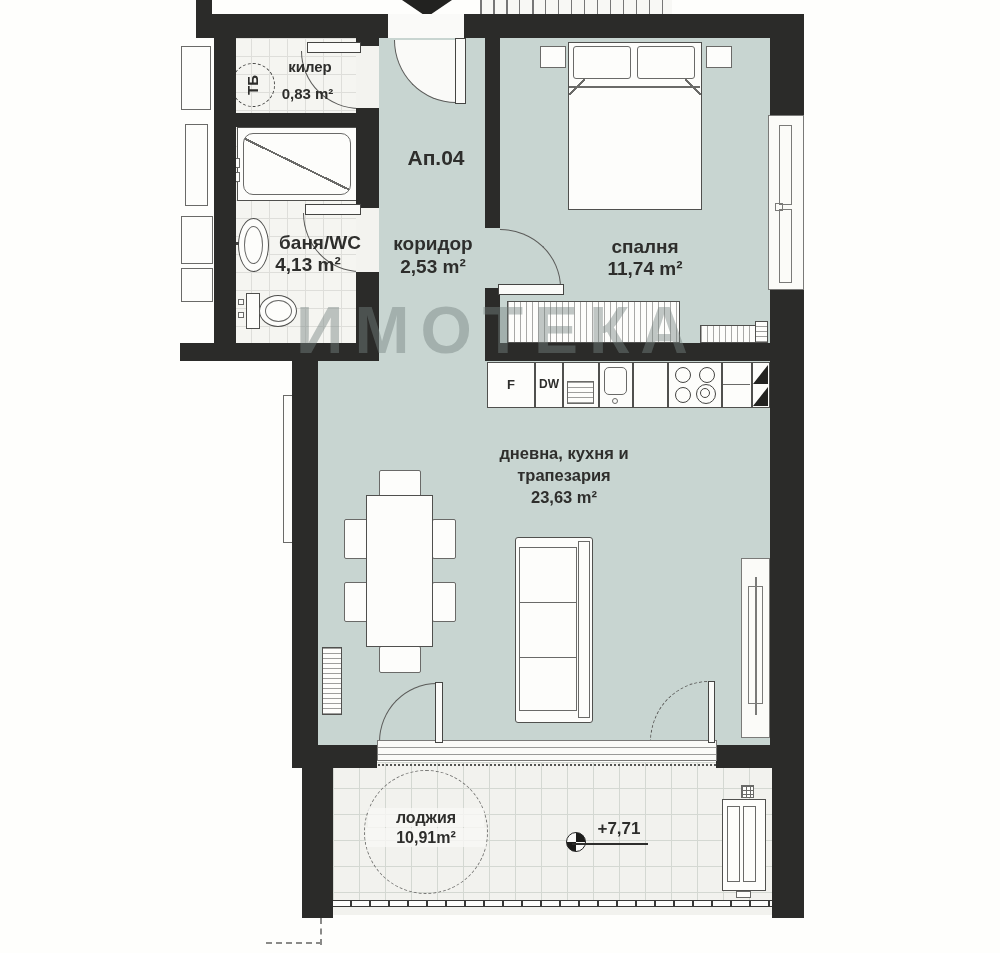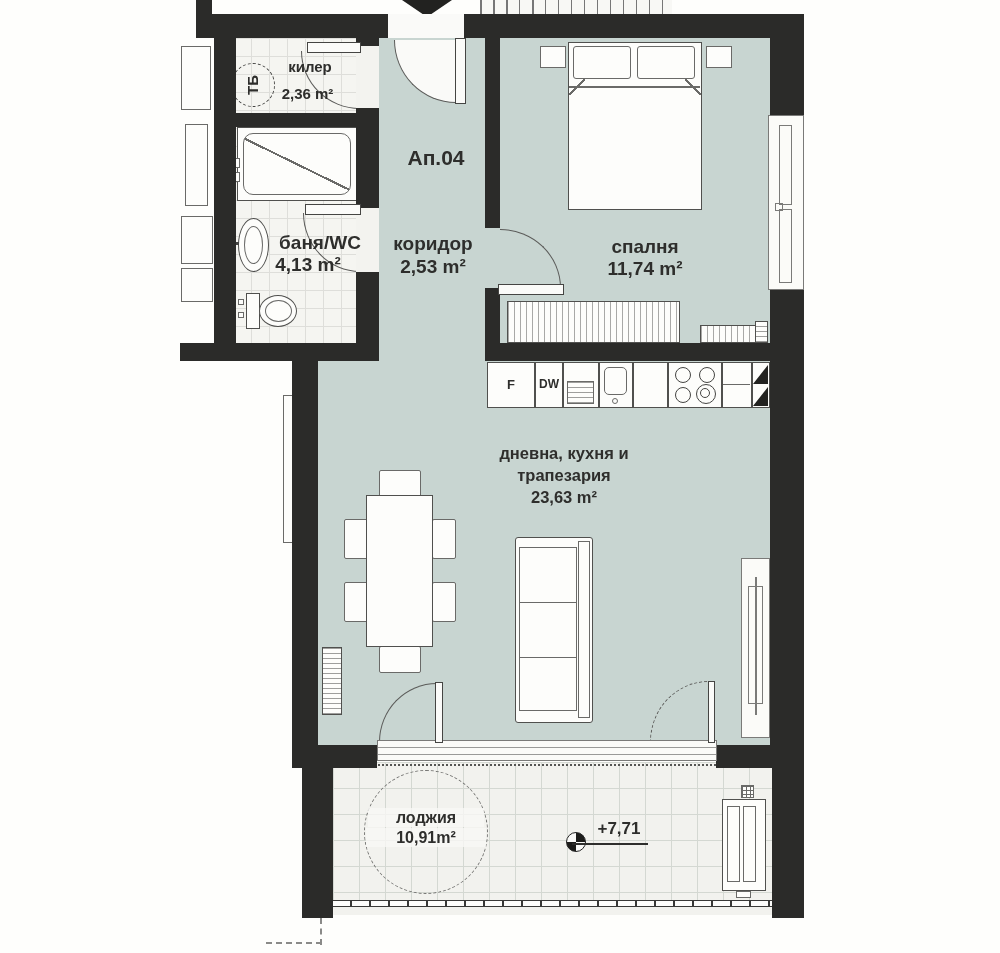--- a/index.html
+++ b/index.html
@@ -70,21 +70,21 @@
   <div class="abs" style="left:402px;top:0;width:0;height:0;border-left:25px solid transparent;border-right:25px solid transparent;border-top:17px solid #222220;z-index:3;"></div>
   <div class="arc" style="left:394px;top:40px;width:61px;height:62px;border-left:1.5px solid #5a5a58;border-bottom:1.5px solid #5a5a58;border-bottom-left-radius:100% 100%;background:#fafaf8;z-index:2;"></div>
   <div class="leaf" style="left:455px;top:38px;width:9px;height:64px;"></div>
 
   <div class="gap tile" style="left:356px;top:46px;width:23px;height:62px;background:#f3f3ef;"></div>
   <div class="leaf" style="left:307px;top:42px;width:52px;height:9px;"></div>
   <div class="arc" style="left:301px;top:51px;width:58px;height:57px;border-left:1.2px solid #5a5a58;border-bottom:1.2px solid #5a5a58;border-bottom-left-radius:100% 100%;"></div>
   <div class="abs" style="left:231px;top:63px;width:44px;height:44px;border:1.6px dashed #454543;border-radius:50%;z-index:2;"></div>
   <div class="label" style="left:235px;top:76px;width:36px;font-size:15px;transform:rotate(-90deg);">ТБ</div>
   <div class="label" style="left:255px;top:58px;width:110px;font-size:15px;">килер</div>
-  <div class="label" style="left:250px;top:85px;width:115px;font-size:15px;">2,36 m²</div>
+  <div class="label" style="left:250px;top:85px;width:115px;font-size:15px;">0,83 m²</div>
 
   <div class="fixture" style="left:237px;top:127px;width:120px;height:74px;">
     <div class="abs" style="left:5px;top:5px;right:5px;bottom:5px;border:1.2px solid #6a6a68;border-radius:10px;
          background:linear-gradient(26deg,transparent 48.8%,#6a6a68 48.8%,#6a6a68 50.8%,transparent 50.8%);"></div>
   </div>
   <div class="fixture thin" style="left:231px;top:158px;width:9px;height:10px;"></div>
   <div class="fixture thin" style="left:231px;top:172px;width:9px;height:10px;"></div>
   <div class="fixture" style="left:238px;top:218px;width:31px;height:54px;border-radius:50%;">
     <div class="abs" style="left:5px;top:7px;right:5px;bottom:7px;border:1.2px solid #6a6a68;border-radius:50%;"></div>
   </div>
@@ -211,14 +211,15 @@
               background:repeating-linear-gradient(90deg,transparent 0 17px,#3a3a38 17px 19px);z-index:3;"></div>
   <div class="abs" style="left:320px;top:918px;width:0;height:27px;border-left:2px dashed #8a8a88;z-index:2;"></div>
   <div class="abs" style="left:266px;top:942px;width:56px;height:0;border-top:2px dashed #8a8a88;z-index:2;"></div>
 
   <div class="fixture thin" style="left:181px;top:46px;width:30px;height:64px;"></div>
   <div class="fixture thin" style="left:185px;top:124px;width:23px;height:82px;"></div>
   <div class="fixture thin" style="left:181px;top:216px;width:32px;height:48px;"></div>
   <div class="fixture thin" style="left:181px;top:268px;width:32px;height:34px;"></div>
   <div class="fixture thin" style="left:283px;top:395px;width:11px;height:148px;"></div>
 
+  <div class="wm" style="left:296px;top:292px;">ИМОТЕКА</div>
 
 </div>
 
 </body></html>

